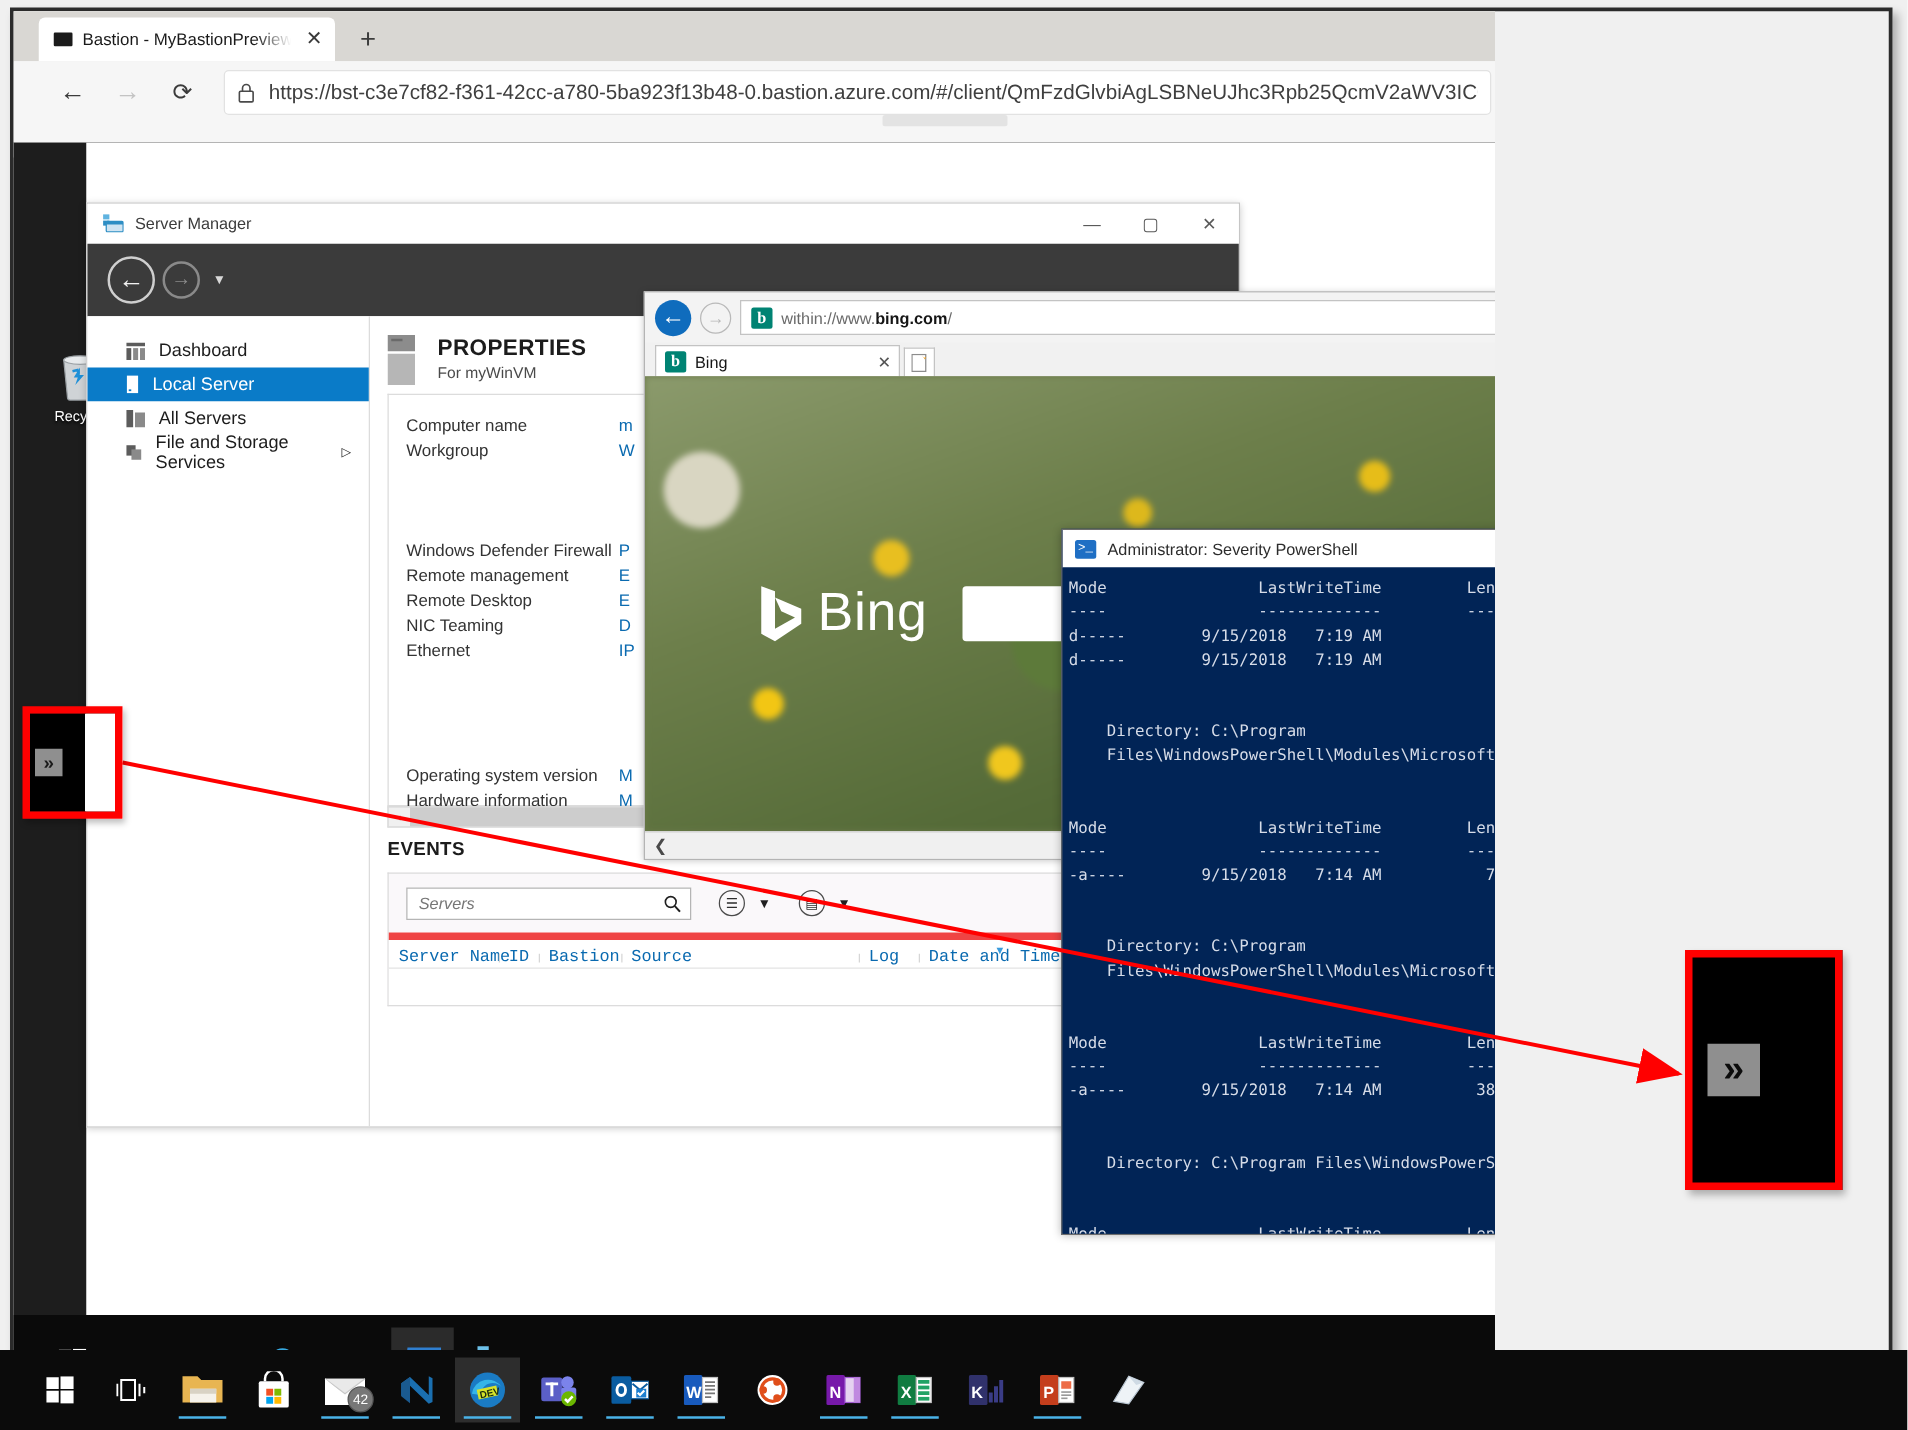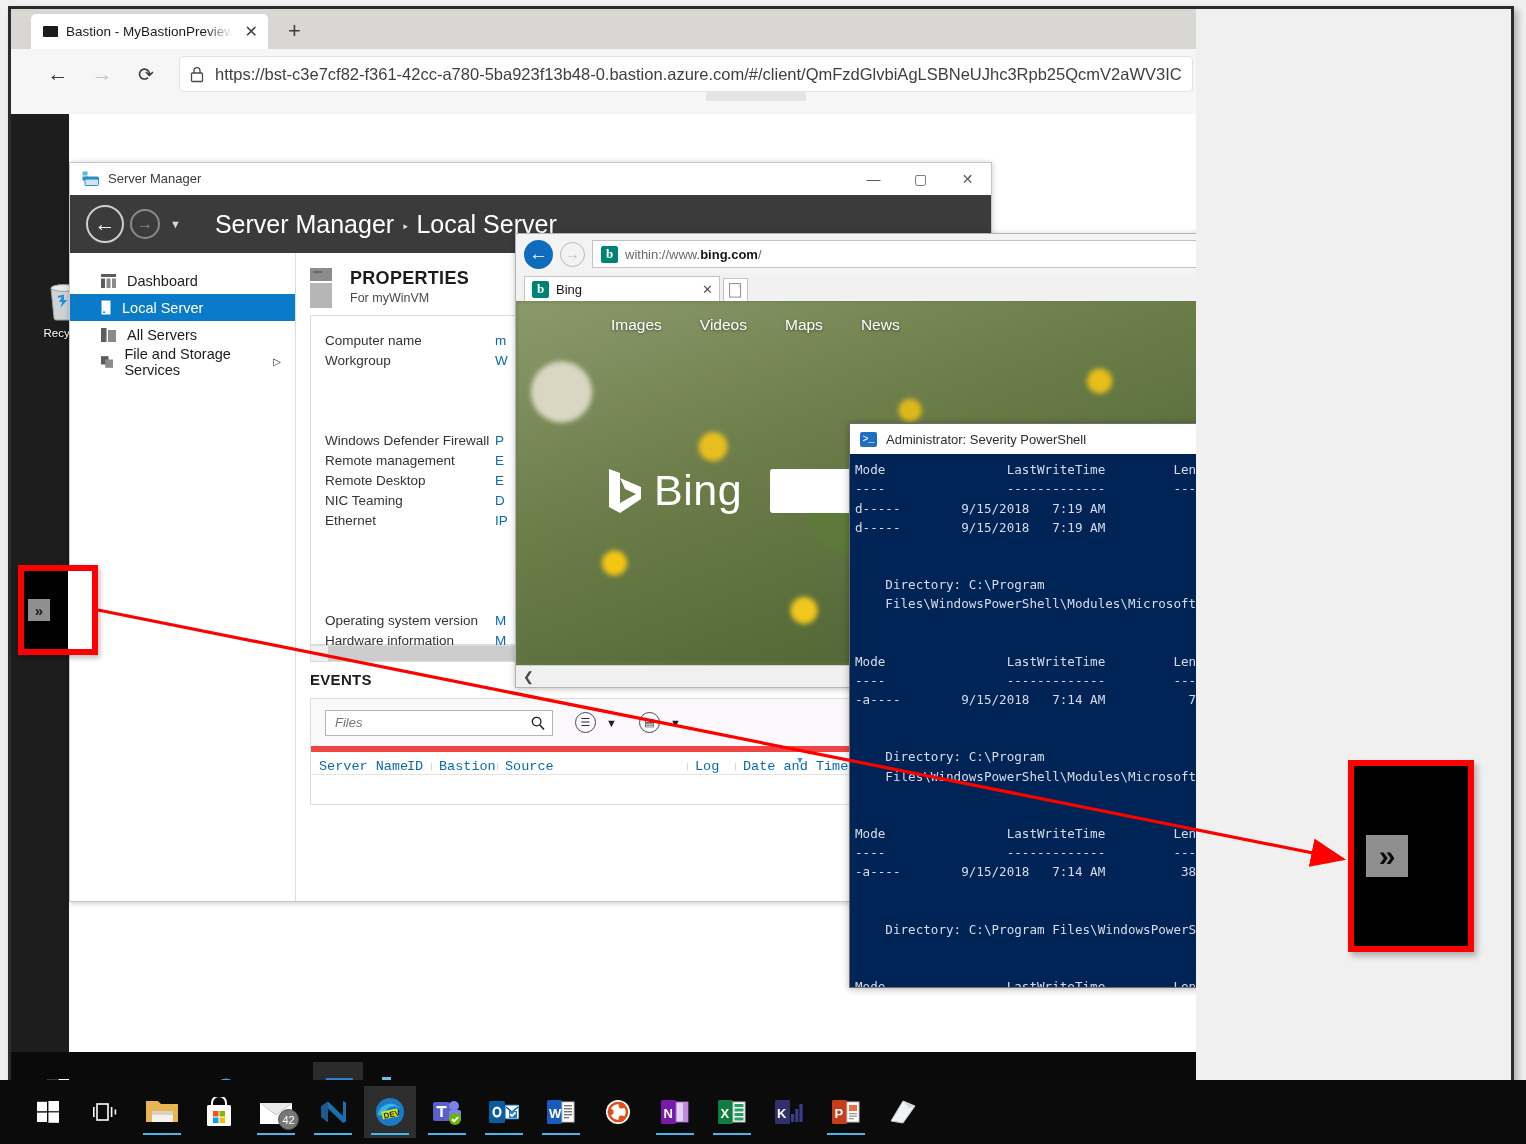--- a/index.html
+++ b/index.html
@@ -380,23 +380,20 @@
       </div>
       <div id="sm-winbtns">
         <div>—</div>
         <div>▢</div>
         <div>✕</div>
       </div>
       <div id="sm-header">
         <div class="circ-btn">←</div>
         <div class="circ-btn dim">→</div>
         <div id="sm-caret">▼</div>
-        <div id="sm-breadcrumb">
-          <span>Server Manager</span><span class="sep">‣</span><span>Local Server</span>
-        </div>
       </div>
 
       <div id="sm-body">
         <div id="sm-nav">
           <div class="navitem">
             <svg width="15" height="14" viewBox="0 0 15 14">
               <rect x="0" y="0" width="15" height="3" fill="#5c5c5c"></rect>
               <rect x="0" y="4.5" width="4" height="9.5" fill="#5c5c5c"></rect>
               <rect x="5.5" y="4.5" width="4" height="9.5" fill="#8a8a8a"></rect>
               <rect x="11" y="4.5" width="4" height="9.5" fill="#8a8a8a"></rect>
@@ -510,21 +507,21 @@
 
           <div id="props-scroll">
             <div class="arrowbox">‹</div>
           </div>
 
           <div id="events">
             <div class="ev-title">EVENTS</div>
             <div id="ev-panel">
               <div id="ev-toolbar">
                 <div id="ev-filter">
-                  <div class="ph">Files</div>
+                  <div class="ph">Servers</div>
                   <svg width="14" height="14" viewBox="0 0 14 14">
                     <circle cx="5.6" cy="5.6" r="4.3" fill="none" stroke="#1f1f1f" stroke-width="1.3"></circle>
                     <line x1="8.9" y1="8.9" x2="13" y2="13.4" stroke="#1f1f1f" stroke-width="1.5"></line>
                   </svg>
                 </div>
                 <div class="tool-grp">
                   <div class="circ-sm">☰</div>
                   <div class="dn">▼</div>
                 </div>
                 <div class="tool-grp">
@@ -568,26 +565,20 @@
         </div>
         <div id="ie-newtab">
           <svg width="13" height="15" viewBox="0 0 13 15">
             <rect x="0.6" y="0.6" width="11" height="13.5" fill="#fff" stroke="#8c8c8c"></rect>
             <path d="M8.7 1.2l1.1 2.2 2.2-1.1-1.1 2.2" fill="#f0a32a"></path>
           </svg>
         </div>
       </div>
       <div id="ie-page">
         <div id="bing-bg"></div>
-        <div id="bing-nav">
-          <span>Images</span>
-          <span>Videos</span>
-          <span>Maps</span>
-          <span>News</span>
-        </div>
         <div id="bing-center">
           <div id="bing-logo">
             <svg width="40" height="48" viewBox="0 0 40 48">
               <path d="M3 2l11 4v30l16-9-11-5-5-11 21 9v12L14 46 3 40z" fill="#ffffff"></path>
             </svg>
             <div class="word">Bing</div>
           </div>
           <div id="bing-search"></div>
         </div>
       </div>

